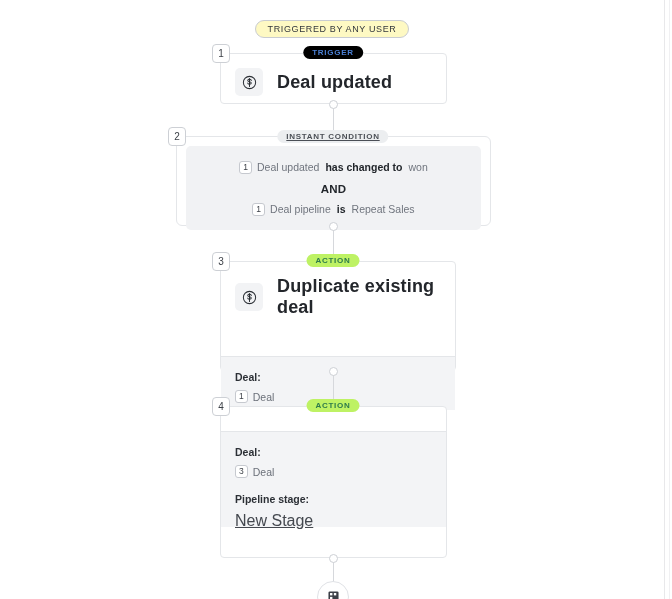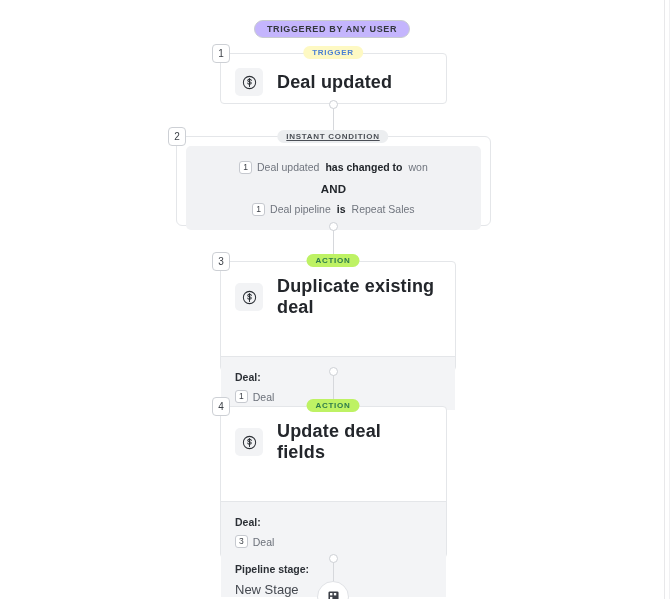--- a/index.html
+++ b/index.html
@@ -48,24 +48,24 @@
     left: 0;
     width: 664px;
     text-align: center;
   }
   .top-badge {
     display: inline-block;
     border: 1px solid #c9ccd1;
     border-radius: 11px;
     padding: 4px 12px 3px 12px;
     font-size: 9px;
-    font-weight: bold;
+    font-weight: normal;
     letter-spacing: 0.07em;
     color: #33373d;
-    background: #c4b5fd;
+    background: #fef9c3;
     line-height: 1;
   }
 
   
   .card {
     position: absolute;
     background: #ffffff;
     border: 1px solid #e4e6e9;
     border-radius: 4px;
     box-sizing: border-box;
@@ -98,21 +98,21 @@
     font-size: 8px;
     font-weight: bold;
     letter-spacing: 0.09em;
     padding: 3px 9px 2px 9px;
     border-radius: 9px;
     line-height: 1;
     z-index: 5;
     white-space: nowrap;
   }
   .pill-trigger {
-    background: #fef9c3;
+    background: #000000;
     color: #4a7fd4;
   }
   .pill-condition {
     background: #eceef0;
     color: #4b4f56;
     text-decoration: underline;
   }
   .pill-action {
     background: #bef264;
     color: #2c7a4b;
@@ -160,22 +160,23 @@
     margin-bottom: 7px;
   }
   .field-row {
     display: flex;
     align-items: center;
     font-size: 10.5px;
     color: #6b7079;
   }
   .field-spacer { height: 15px; }
   .field-value {
-    font-size: 13px;
+    font-size: 16px;
     color: #44484f;
+    text-decoration: underline;
   }
 
   
   .token {
     display: inline-flex;
     align-items: center;
     justify-content: center;
     min-width: 11px;
     height: 13px;
     padding: 0 3px;
@@ -344,30 +345,20 @@
   </div>
 
   <div class="conn-dot" style="left:329px; top:367px;"></div>
   <div class="conn-line" style="left:333px; top:371px; height:34px;"></div>
 
   <div class="step-num" style="left:212px; top:397px;">4</div>
 
   <div class="type-pill pill-action" style="left:333px; top:399px;">ACTION</div>
 
   <div class="card" style="left:220px; top:406px; width:227px; height:152px;">
-    <div class="card-head">
-      <span class="icon-tile">
-        <svg width="17" height="17" viewBox="0 0 20 20">
-          <circle cx="10" cy="10" r="7.2" fill="none" stroke="#2b2f35" stroke-width="1.2"></circle>
-          <path d="M10 5.4 V14.6" stroke="#2b2f35" stroke-width="1.2" stroke-linecap="round"></path>
-          <path d="M12.1 7.6c0-.9-.95-1.5-2.1-1.5s-2.1.6-2.1 1.45c0 2.1 4.2 1 4.2 3.05 0 .9-.95 1.5-2.1 1.5s-2.1-.6-2.1-1.5" fill="none" stroke="#2b2f35" stroke-width="1.2" stroke-linecap="round"></path>
-        </svg>
-      </span>
-      <span class="card-title">Update deal fields</span>
-    </div>
     <div class="card-body" style="height:96px;">
       <div class="field-label">Deal:</div>
       <div class="field-row">
         <span class="token">3</span>
         <span>Deal</span>
       </div>
       <div class="field-spacer"></div>
       <div class="field-label">Pipeline stage:</div>
       <div class="field-value">New Stage</div>
     </div>

